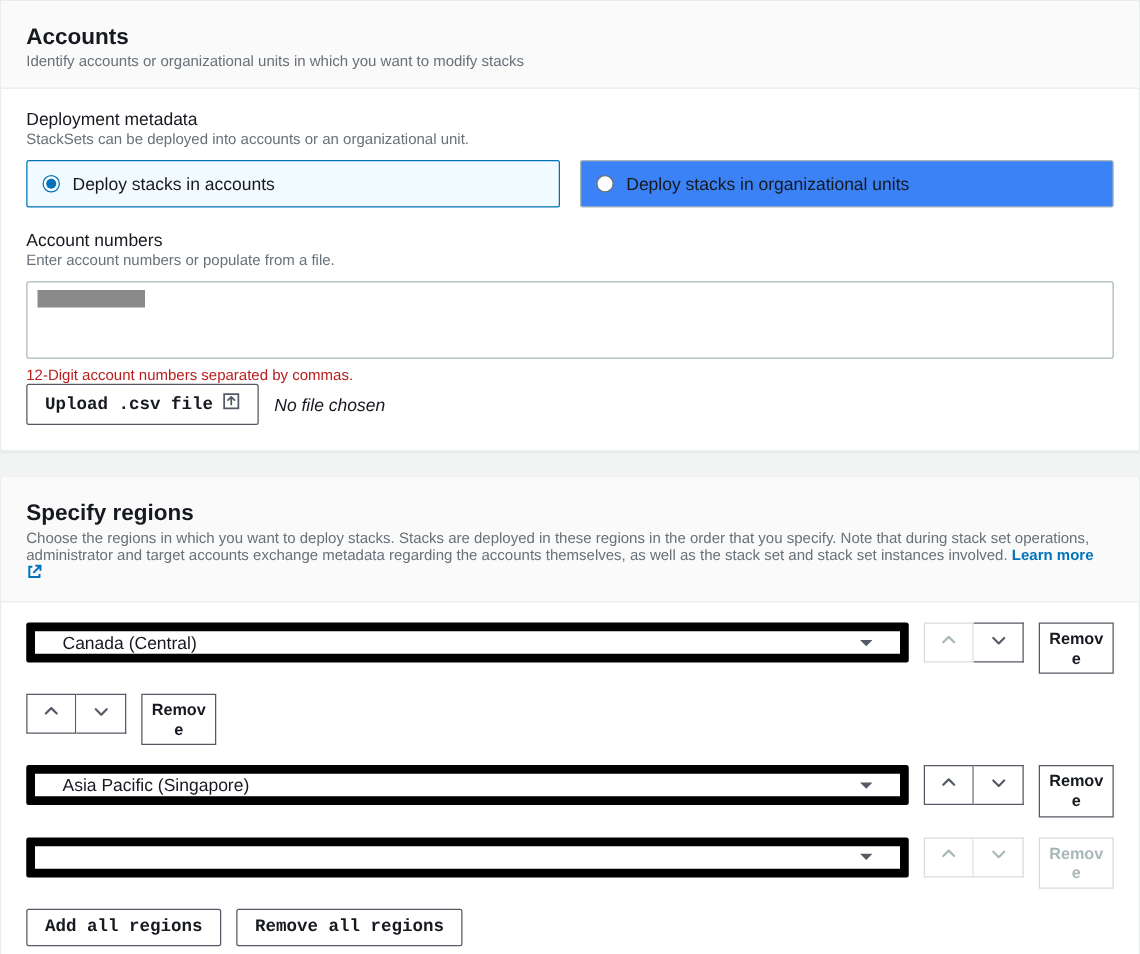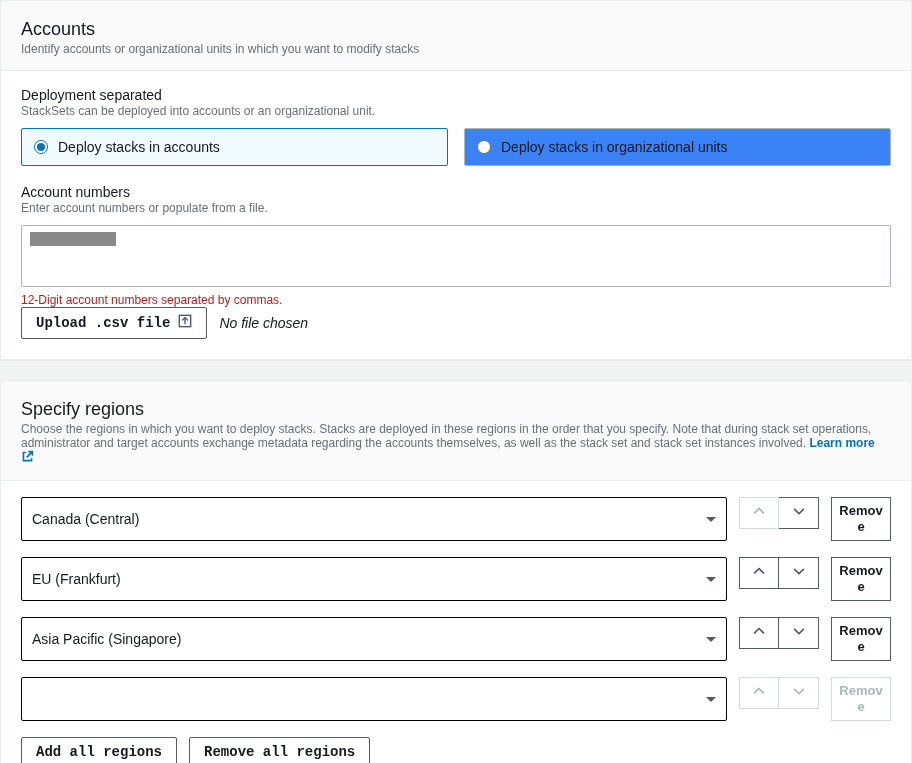--- a/index.html
+++ b/index.html
@@ -17,21 +17,21 @@
     box-shadow: 0 1px 1px rgba(0,16,32,0.05);
     margin-bottom: 20px;
   }
   .panel-header {
     padding: 18px 20px 14px 20px;
     background: #fafafa;
     border-bottom: 1px solid #eaeded;
   }
   .panel-header h2 {
     font-size: 18px;
-    font-weight: 400;
+    font-weight: 700;
     color: #16191f;
     margin-bottom: 2px;
   }
   .panel-header .sub {
     font-size: 12px;
     color: #687078;
   }
   .panel-body {
     padding: 16px 20px 20px 20px;
   }
@@ -135,29 +135,29 @@
     vertical-align: -2px;
   }
   .region-row {
     display: flex;
     gap: 12px;
     margin-bottom: 16px;
     align-items: stretch;
   }
   .select {
     flex: 1;
-    border: 1px solid #000000;
+    border: 7px solid #000000;
     border-radius: 2px;
-    padding: 6px 10px;
+    padding: 6px 22px;
     display: flex;
     align-items: center;
     justify-content: space-between;
     cursor: pointer;
     background: #fff;
-    height: 44px;
+    height: 32px;
   }
   .select .caret {
     width: 0; height: 0;
     border-left: 5px solid transparent;
     border-right: 5px solid transparent;
     border-top: 5px solid #545b64;
   }
   .btn-group {
     display: flex;
   }
@@ -200,21 +200,21 @@
 </style>
 </head>
 <body>
 
 <div class="panel">
   <div class="panel-header">
     <h2>Accounts</h2>
     <div class="sub">Identify accounts or organizational units in which you want to modify stacks</div>
   </div>
   <div class="panel-body">
-    <div class="field-label">Deployment separated</div>
+    <div class="field-label">Deployment metadata</div>
     <div class="field-hint">StackSets can be deployed into accounts or an organizational unit.</div>
 
     <div class="tile-row">
       <div class="tile selected">
         <span class="tile-radio"></span>
         <span>Deploy stacks in accounts</span>
       </div>
       <div class="tile">
         <span class="tile-radio"></span>
         <span>Deploy stacks in organizational units</span>
@@ -274,24 +274,20 @@
       </div>
       <div class="sq-btn ">
         <span><svg width="14" height="14" viewBox="0 0 16 16">
                   <path d="M3 5l5 5 5-5" stroke="#545b64" stroke-width="2" fill="none" stroke-linecap="round" stroke-linejoin="round"></path>
                 </svg></span>
       </div>
     </div>
     <button class="remove-btn ">Remove</button>
   </div>
         <div class="region-row">
-    <div class="select">
-      <span>EU (Frankfurt)</span>
-      <span class="caret"></span>
-    </div>
     <div class="btn-group">
       <div class="sq-btn ">
         <span><svg width="14" height="14" viewBox="0 0 16 16">
                   <path d="M3 9l5-5 5 5" stroke="#545b64" stroke-width="2" fill="none" stroke-linecap="round" stroke-linejoin="round"></path>
                 </svg></span>
       </div>
       <div class="sq-btn ">
         <span><svg width="14" height="14" viewBox="0 0 16 16">
                   <path d="M3 5l5 5 5-5" stroke="#545b64" stroke-width="2" fill="none" stroke-linecap="round" stroke-linejoin="round"></path>
                 </svg></span>

